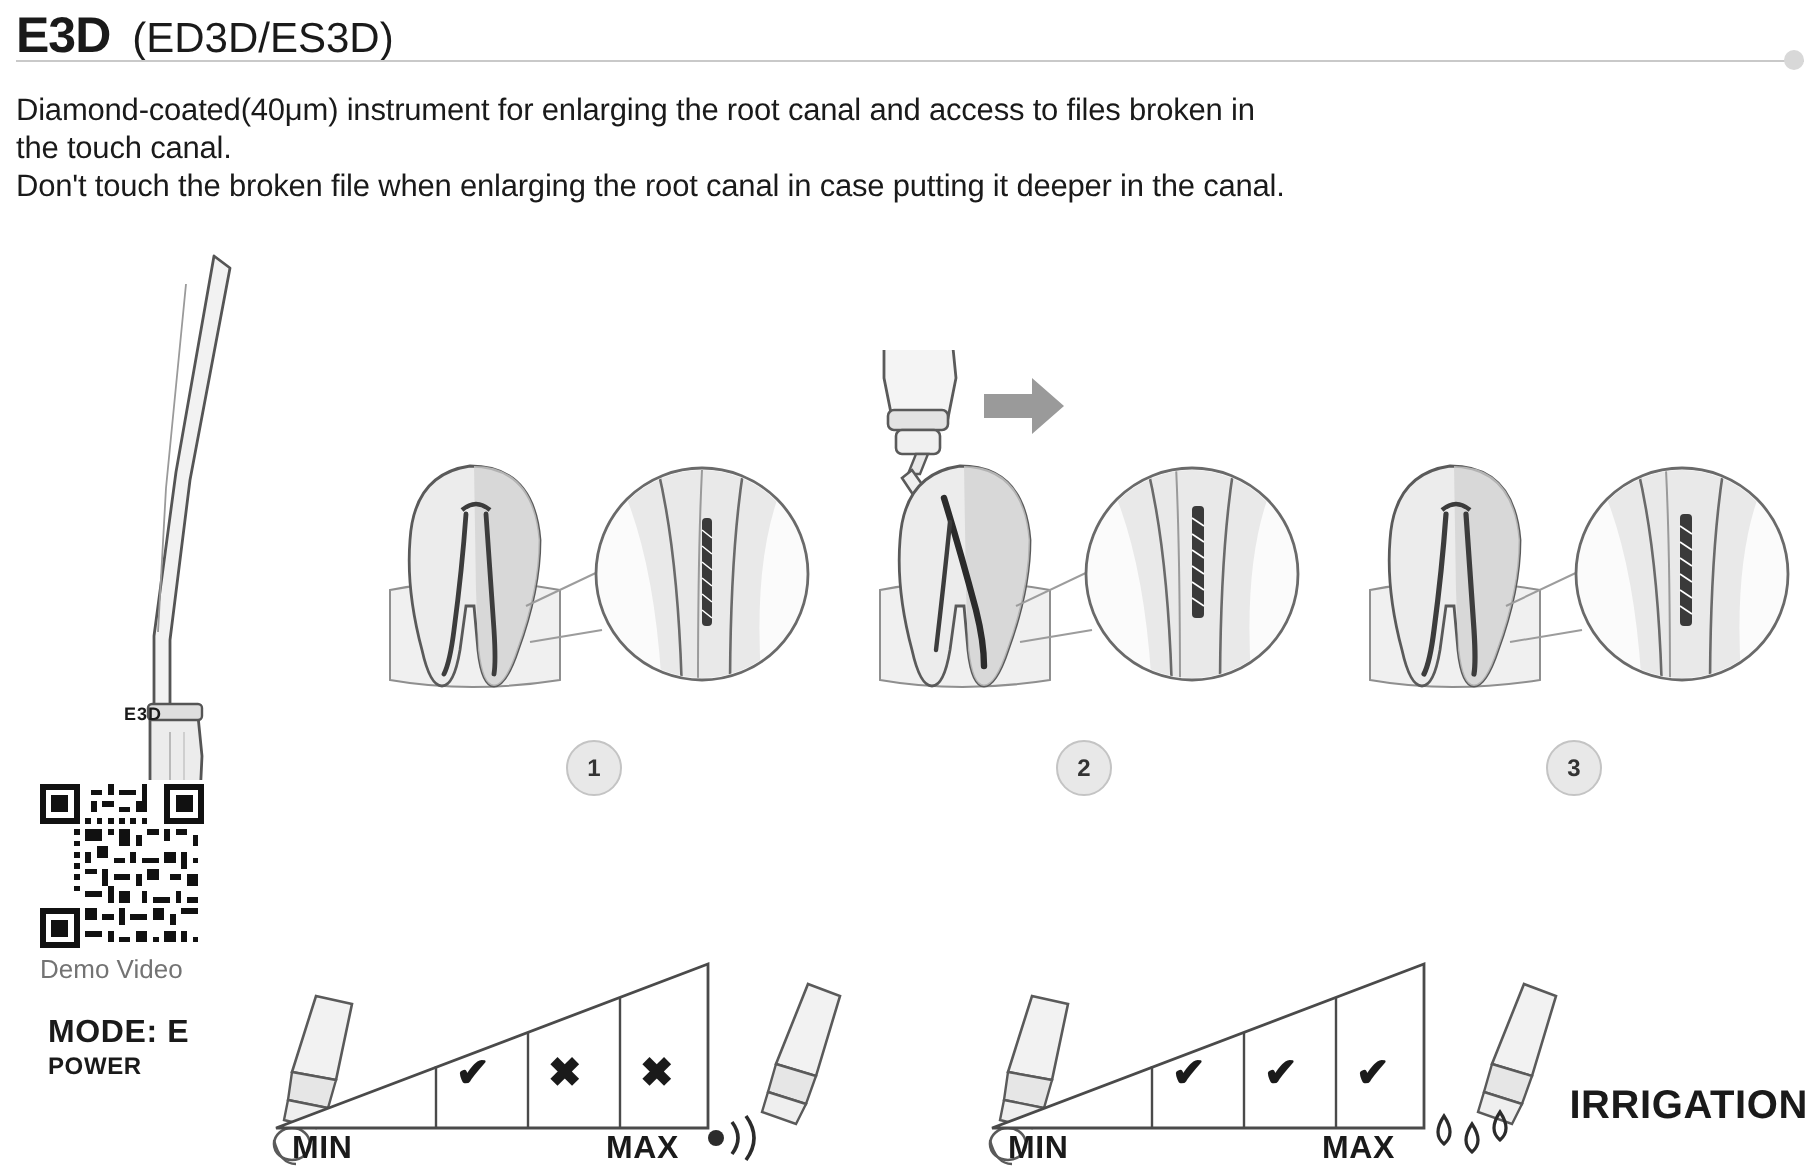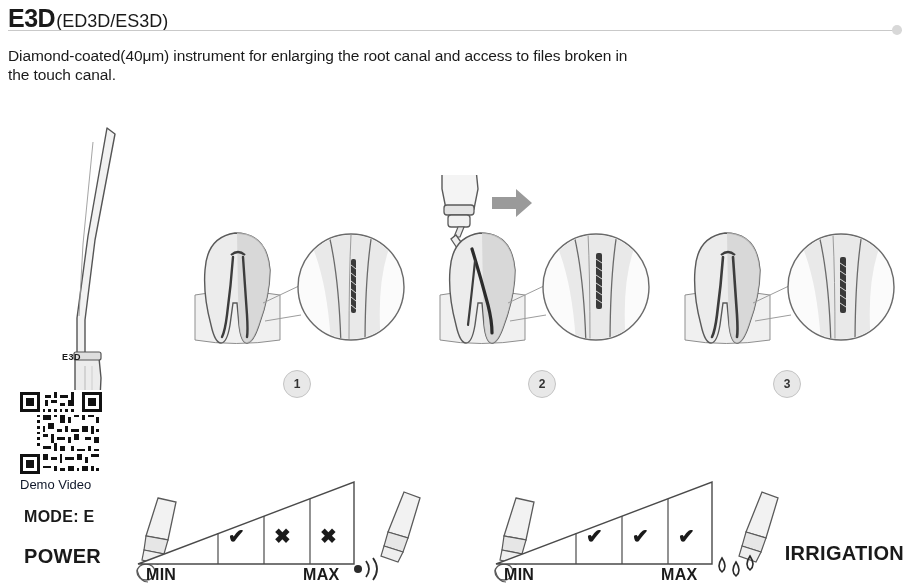--- a/index.html
+++ b/index.html
@@ -10,21 +10,21 @@
     color:#1a1a1a;
     position:relative;
     overflow:hidden;
   }
   .page{position:relative;width:720px;height:585px;}
 
   
   .header{position:absolute;left:8px;top:4px;width:894px;}
   .title-row{display:flex;align-items:baseline;}
   .title-main{font-size:25px;font-weight:bold;letter-spacing:-0.5px;}
-  .title-sub{font-size:18px;font-weight:normal;margin-left:1px;}
+  .title-sub{font-size:21px;font-weight:normal;margin-left:11px;}
   .desc{
     font-size:15.5px;line-height:19px;margin-top:13px;
     letter-spacing:-0.1px;
   }
   .desc p{margin:0;}
   .hdr-rule{
     position:absolute;left:0;top:26px;width:894px;height:1px;background:#c9c9c9;
   }
   .hdr-rule:after{
     content:"";position:absolute;right:0;top:-5px;width:10px;height:10px;
@@ -35,21 +35,21 @@
   .tip-block{position:absolute;left:55px;top:120px;width:110px;height:270px;}
   .tip-label{
     position:absolute;left:62px;top:352px;font-size:9px;font-weight:bold;
     letter-spacing:0.5px;
   }
 
   
   .qr-wrap{position:absolute;left:20px;top:392px;}
   .qr{width:82px;height:82px;display:block;}
   .qr-caption{
-    font-size:13px;margin-top:3px;text-align:left;width:110px;color:#0f172a;
+    font-size:13px;margin-top:3px;text-align:left;width:110px;color:#737373;
   }
 
   
   .steps{position:absolute;left:175px;top:175px;width:730px;height:230px;}
   .step{position:absolute;top:0;width:230px;height:230px;}
   .step1{left:0;}
   .step2{left:245px;}
   .step3{left:490px;}
   .step-num{
     position:absolute;top:195px;left:108px;
@@ -59,21 +59,21 @@
     display:flex;align-items:center;justify-content:center;
   }
 
   
   .bottom{position:absolute;left:0;top:478px;width:910px;height:107px;}
   .mode-label{
     position:absolute;left:24px;top:30px;font-size:16px;font-weight:bold;
     letter-spacing:0.3px;
   }
   .power-label{
-    position:absolute;left:24px;top:67px;font-size:20px;font-weight:bold;
+    position:absolute;left:24px;top:48px;font-size:12px;font-weight:bold;
     letter-spacing:0.3px;
   }
   .irrigation-label{
     position:absolute;right:6px;top:64px;font-size:20px;font-weight:bold;
     letter-spacing:0.3px;
   }
   .ramp{position:absolute;top:6px;}
   .ramp svg{display:block;}
   .ramp-minmax{
     position:absolute;font-size:16px;font-weight:bold;letter-spacing:0.3px;
@@ -90,20 +90,21 @@
 
   <div class="header">
     <div class="title-row">
       <span class="title-main">E3D</span>
       <span class="title-sub">(ED3D/ES3D)</span>
     </div>
     <div class="hdr-rule"></div>
     <div class="desc">
       <p>Diamond-coated(40μm) instrument for enlarging the root canal and access to files broken in</p>
       <p>the touch canal.</p>
+      <p>Don't touch the broken file when enlarging the root canal in case putting it deeper in the canal.</p>
     </div>
   </div>
 
   <div class="tip-block">
     <svg width="110" height="270" viewBox="0 0 110 270">
 
       <path d="M52 8 L60 14 L40 120 L30 200 L30 240 L22 240 L22 198 L33 116 Z" fill="#f2f2f2" stroke="#555" stroke-width="1.4" stroke-linejoin="round"></path>
 
       <path d="M20 238 L44 238 L46 258 L44 300 L20 300 Z" fill="#ececec" stroke="#555" stroke-width="1.4"></path>
       <rect x="19" y="232" width="27" height="8" rx="2" fill="#dedede" stroke="#555" stroke-width="1.2"></rect>

